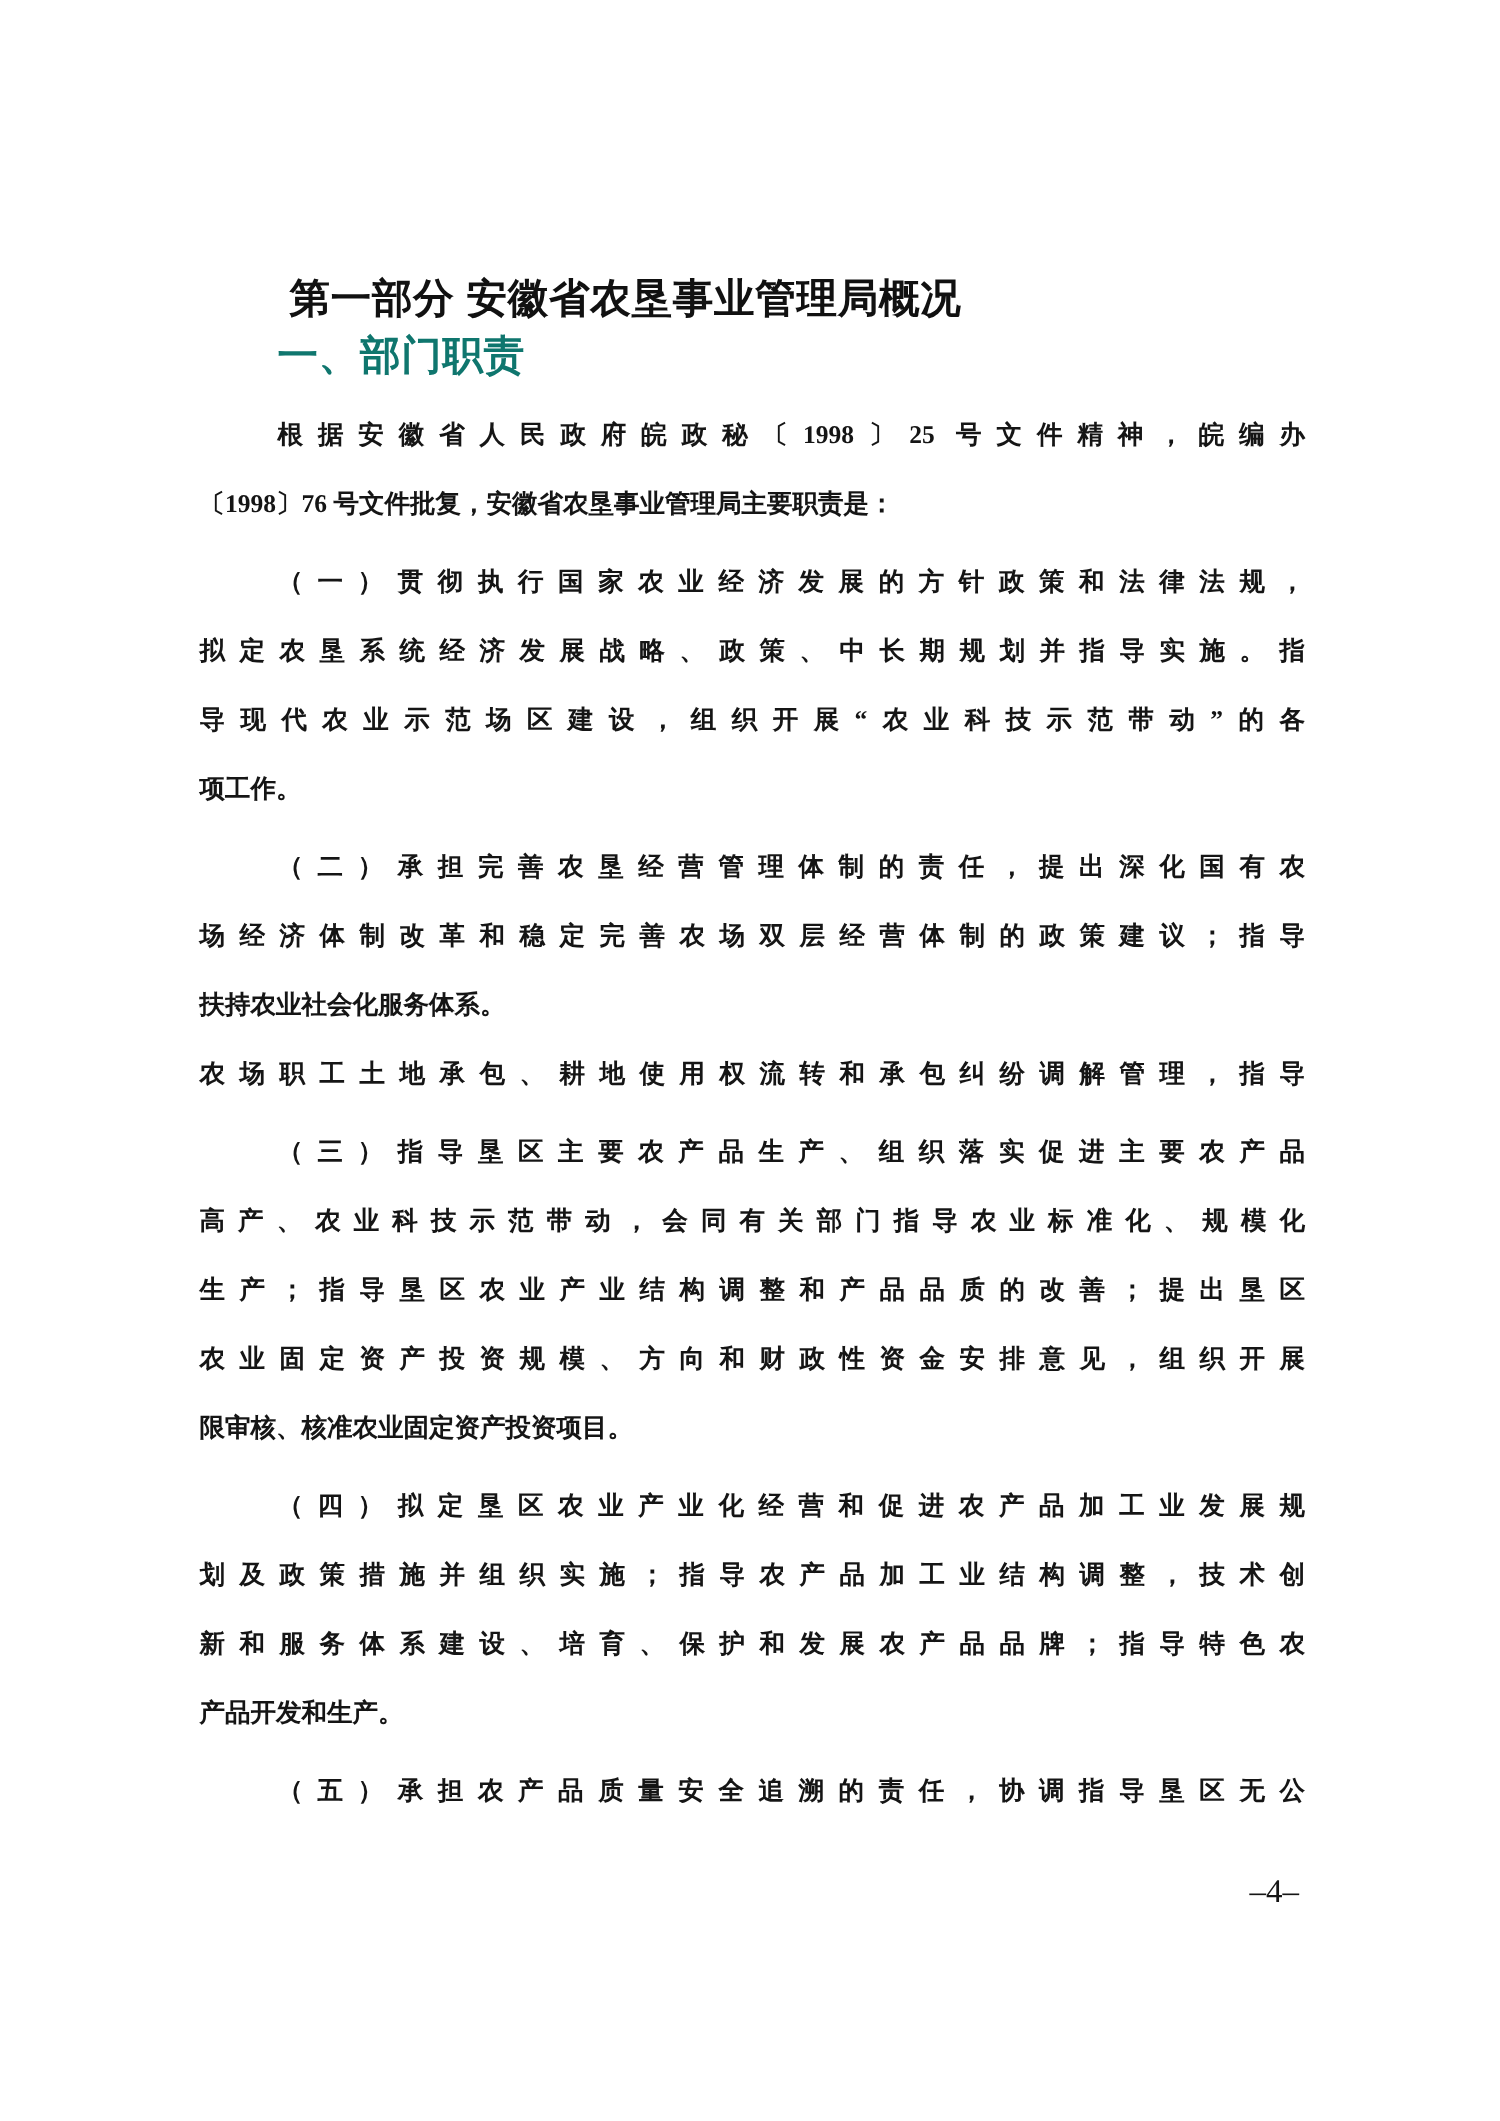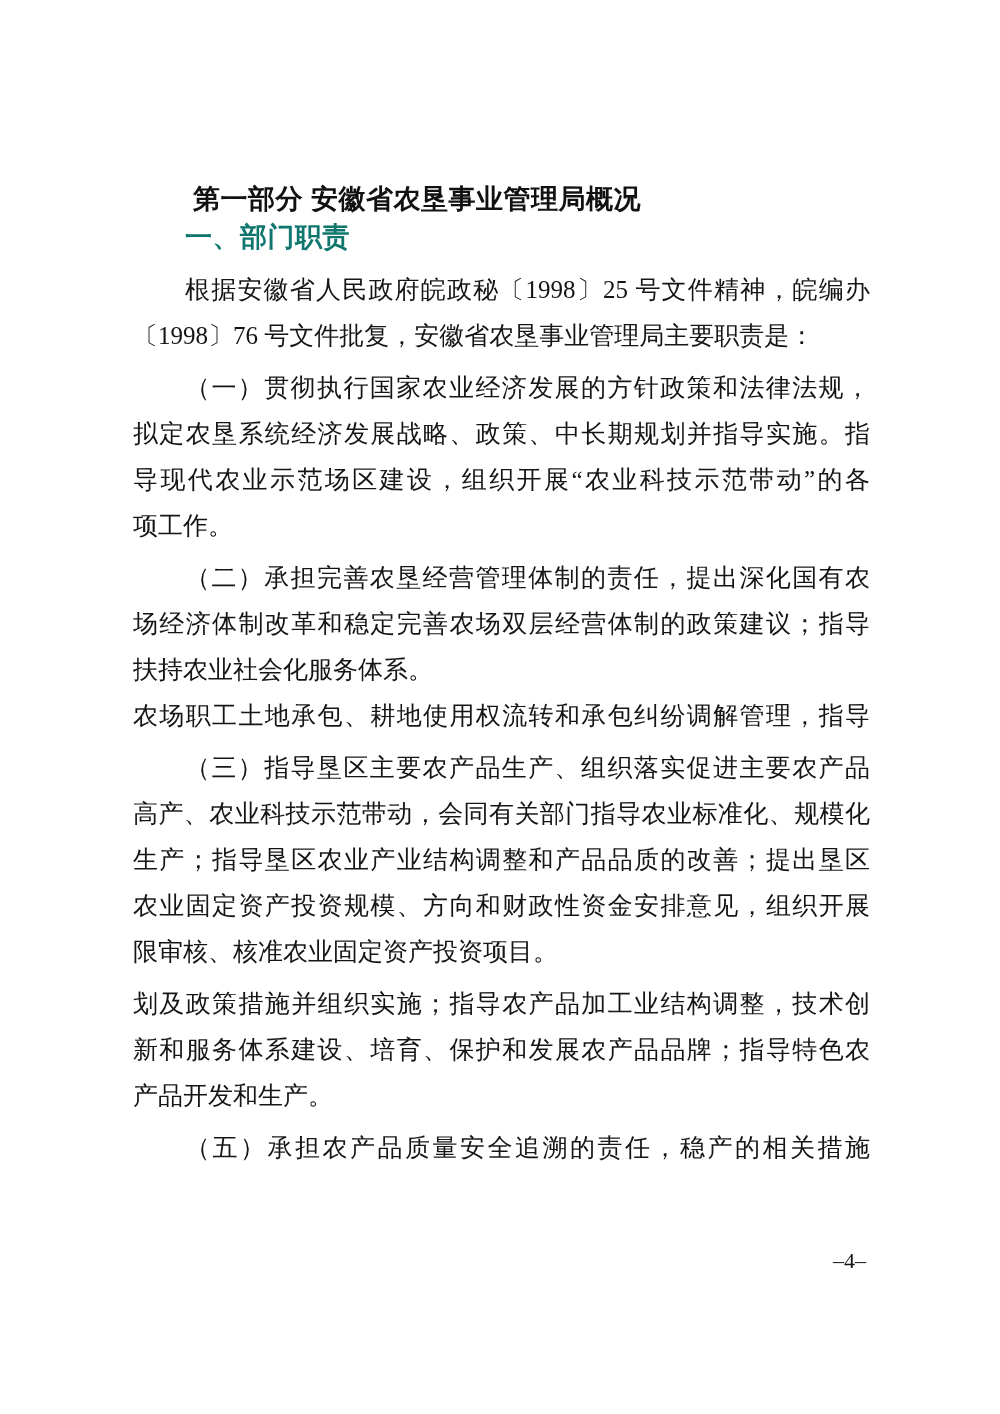--- a/index.html
+++ b/index.html
@@ -45,25 +45,26 @@
   .doc-body {
     position: absolute;
     left: 133px;
     top: 267px;
     width: 737px;
     font-family: "Liberation Serif", "DejaVu Serif", serif;
   }
   .para { margin: 0; }
   .para + .para { margin-top: 6px; }
   .line {
-    font-size: 25px;
+    font-size: 17px;
     line-height: 46px;
     text-align: justify;
     text-align-last: justify;
     color: #151515;
+    font-weight: bold;
   }
   .line.first { text-indent: 52px; }
   .line.last { text-align-last: left; }
   .page-number {
     position: absolute;
     left: 833px;
     top: 1247px;
     font-family: "Liberation Serif", "DejaVu Serif", serif;
     font-size: 22px;
     line-height: 28px;
@@ -101,26 +102,27 @@
 
     <div class="para">
       <div class="line first">（三）指导垦区主要农产品生产、组织落实促进主要农产品</div>
       <div class="line">高产、农业科技示范带动，会同有关部门指导农业标准化、规模化</div>
       <div class="line">生产；指导垦区农业产业结构调整和产品品质的改善；提出垦区</div>
       <div class="line">农业固定资产投资规模、方向和财政性资金安排意见，组织开展</div>
       <div class="line last">限审核、核准农业固定资产投资项目。</div>
     </div>
 
     <div class="para">
+      <div class="line first">（四）拟定垦区农业产业化经营和促进农产品加工业发展规</div>
       <div class="line">划及政策措施并组织实施；指导农产品加工业结构调整，技术创</div>
       <div class="line">新和服务体系建设、培育、保护和发展农产品品牌；指导特色农</div>
       <div class="line last">产品开发和生产。</div>
     </div>
 
     <div class="para">
-      <div class="line first">（五）承担农产品质量安全追溯的责任，稳产的相关措施</div>
+      <div class="line first">（五）承担农产品质量安全追溯的责任，协调指导垦区无公</div>
     </div>
 
   </main>
 
   <div class="page-number">–4–</div>
 
 </div>
 
 </body></html>

